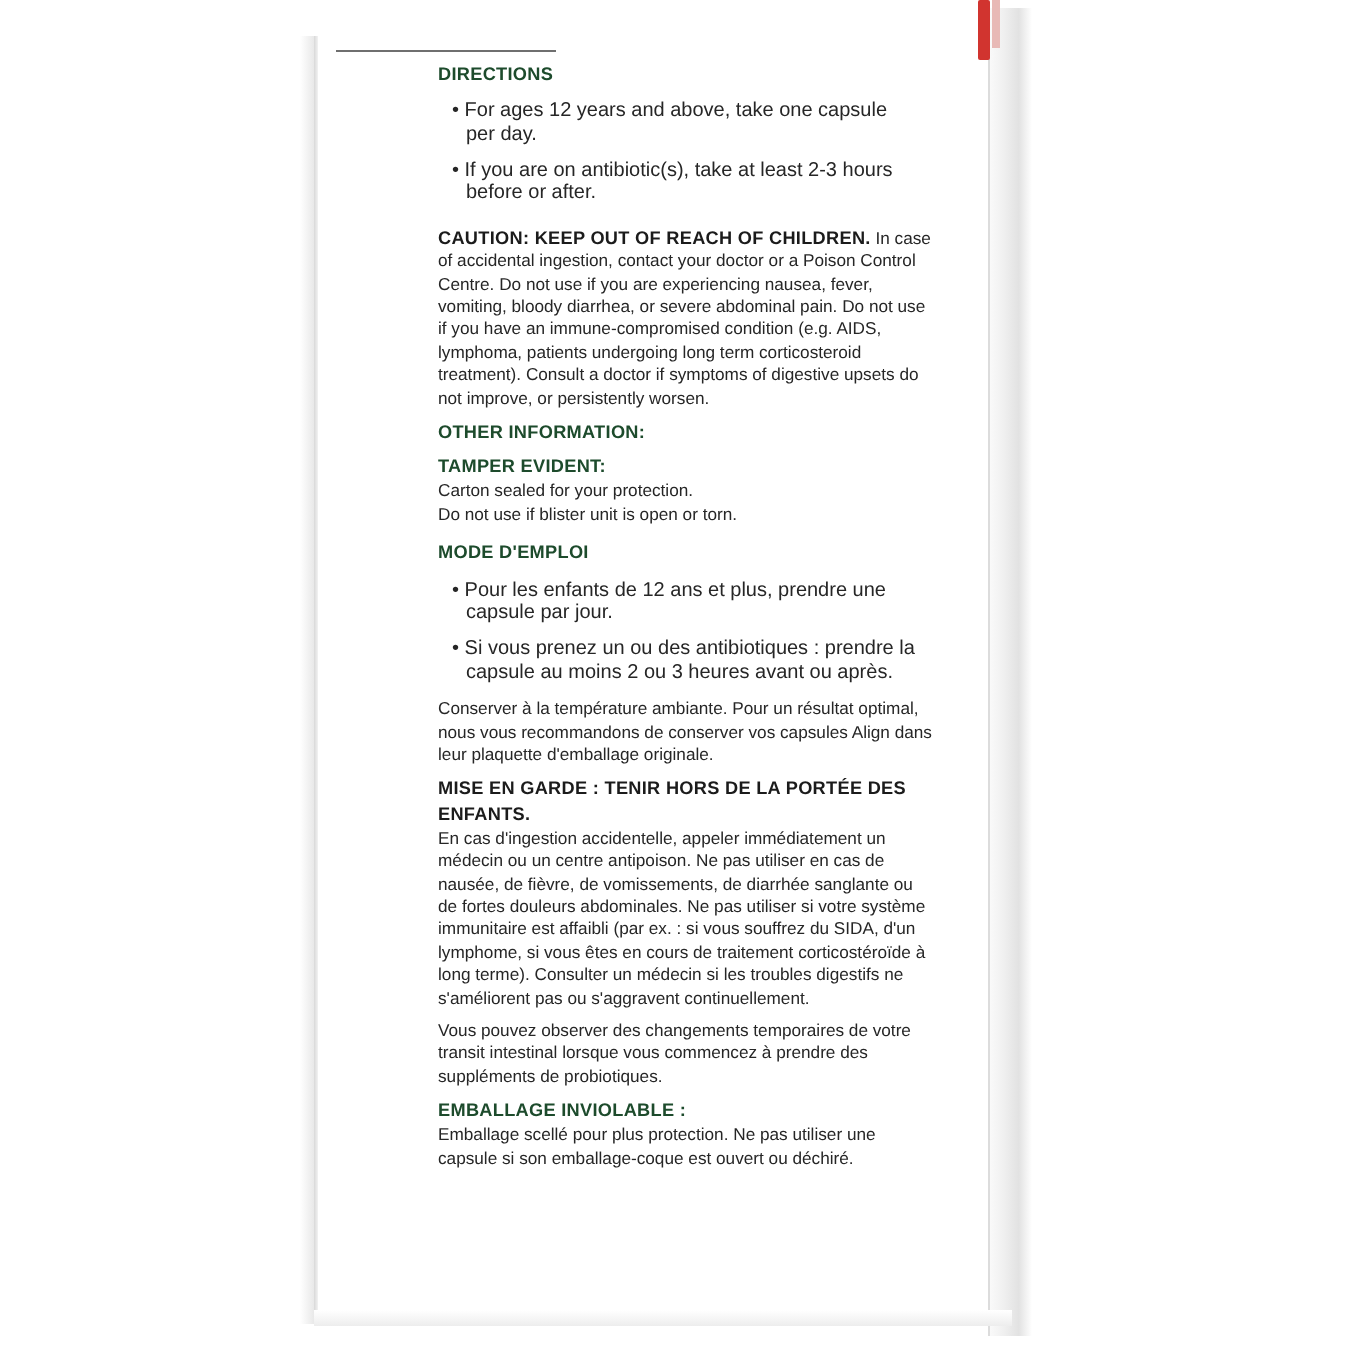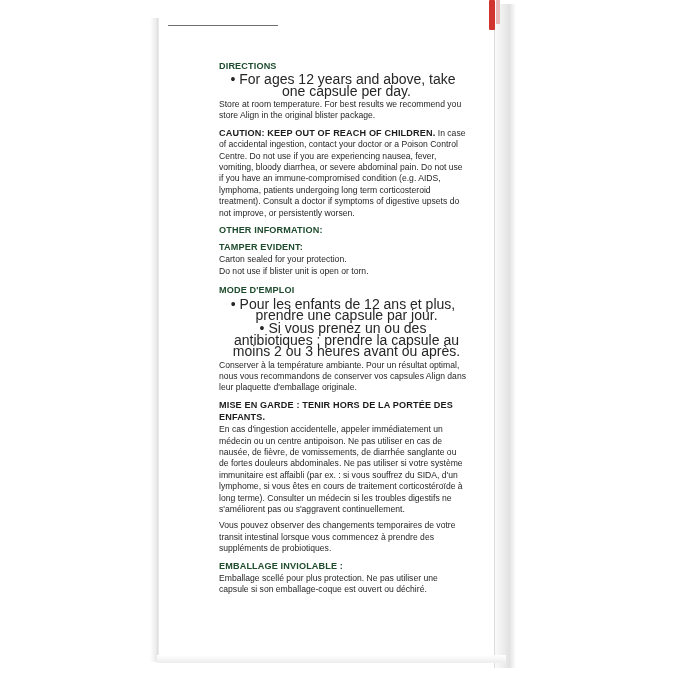--- a/index.html
+++ b/index.html
@@ -96,21 +96,21 @@
     left: 157px;
     top: 655px;
     width: 349px;
     height: 8px;
     background: linear-gradient(to bottom, #ffffff, #ededed);
   }
 
   .content {
     position: absolute;
     left: 219px;
-    top: 60px;
+    top: 31px;
     width: 248px;
     color: #231f20;
   }
 
   .sec { margin-bottom: 2px; }
 
   .head {
     font-size: 9.1px;
     font-weight: bold;
     letter-spacing: 0.15px;
@@ -121,27 +121,26 @@
   .head.dark { color: #1b1b1b; }
 
   .body {
     font-size: 8.6px;
     line-height: 11.4px;
     margin: 0;
     color: #262626;
     text-align: left;
   }
   .bullet {
-    font-size: 14px;
+    font-size: 10px;
     line-height: 11.4px;
-    margin: 2px;
+    margin: 7px;
     padding-left: 7px;
     text-indent: -7px;
     color: #262626;
-    text-align: center;
   }
   .gap { height: 5px; }
   .gap-sm { height: 3px; }
 </style>
 </head>
 <body>
 
 <div id="stage">
 
   <div class="fold-left-soft"></div>
@@ -152,21 +151,21 @@
   <div class="spine-stripe2"></div>
   <div class="spine-stripe"></div>
   <div class="top-rule"></div>
   <div class="bottom-edge"></div>
 
   <div class="content">
 
     <div class="sec">
       <p class="head">DIRECTIONS</p>
       <p class="bullet">• For ages 12 years and above, take one capsule per day.</p>
-      <p class="body">Store at room temperature. For best results we recommend you store Align in the original blister package.</p>
+      <p class="bullet">• If you are on antibiotic(s), take at least 2-3 hours before or after.</p>
     </div>
     <div class="gap-sm"></div>
 
     <div class="sec">
       <p class="body"><span class="head dark" style="display:inline">CAUTION: KEEP OUT OF REACH OF CHILDREN.</span> <span>In case of accidental ingestion, contact your doctor or a Poison Control Centre. Do not use if you are experiencing nausea, fever, vomiting, bloody diarrhea, or severe abdominal pain. Do not use if you have an immune-compromised condition (e.g. AIDS, lymphoma, patients undergoing long term corticosteroid treatment). Consult a doctor if symptoms of digestive upsets do not improve, or persistently worsen.</span></p>
     </div>
     <div class="gap-sm"></div>
 
     <div class="sec">
       <p class="head">OTHER INFORMATION:</p>

